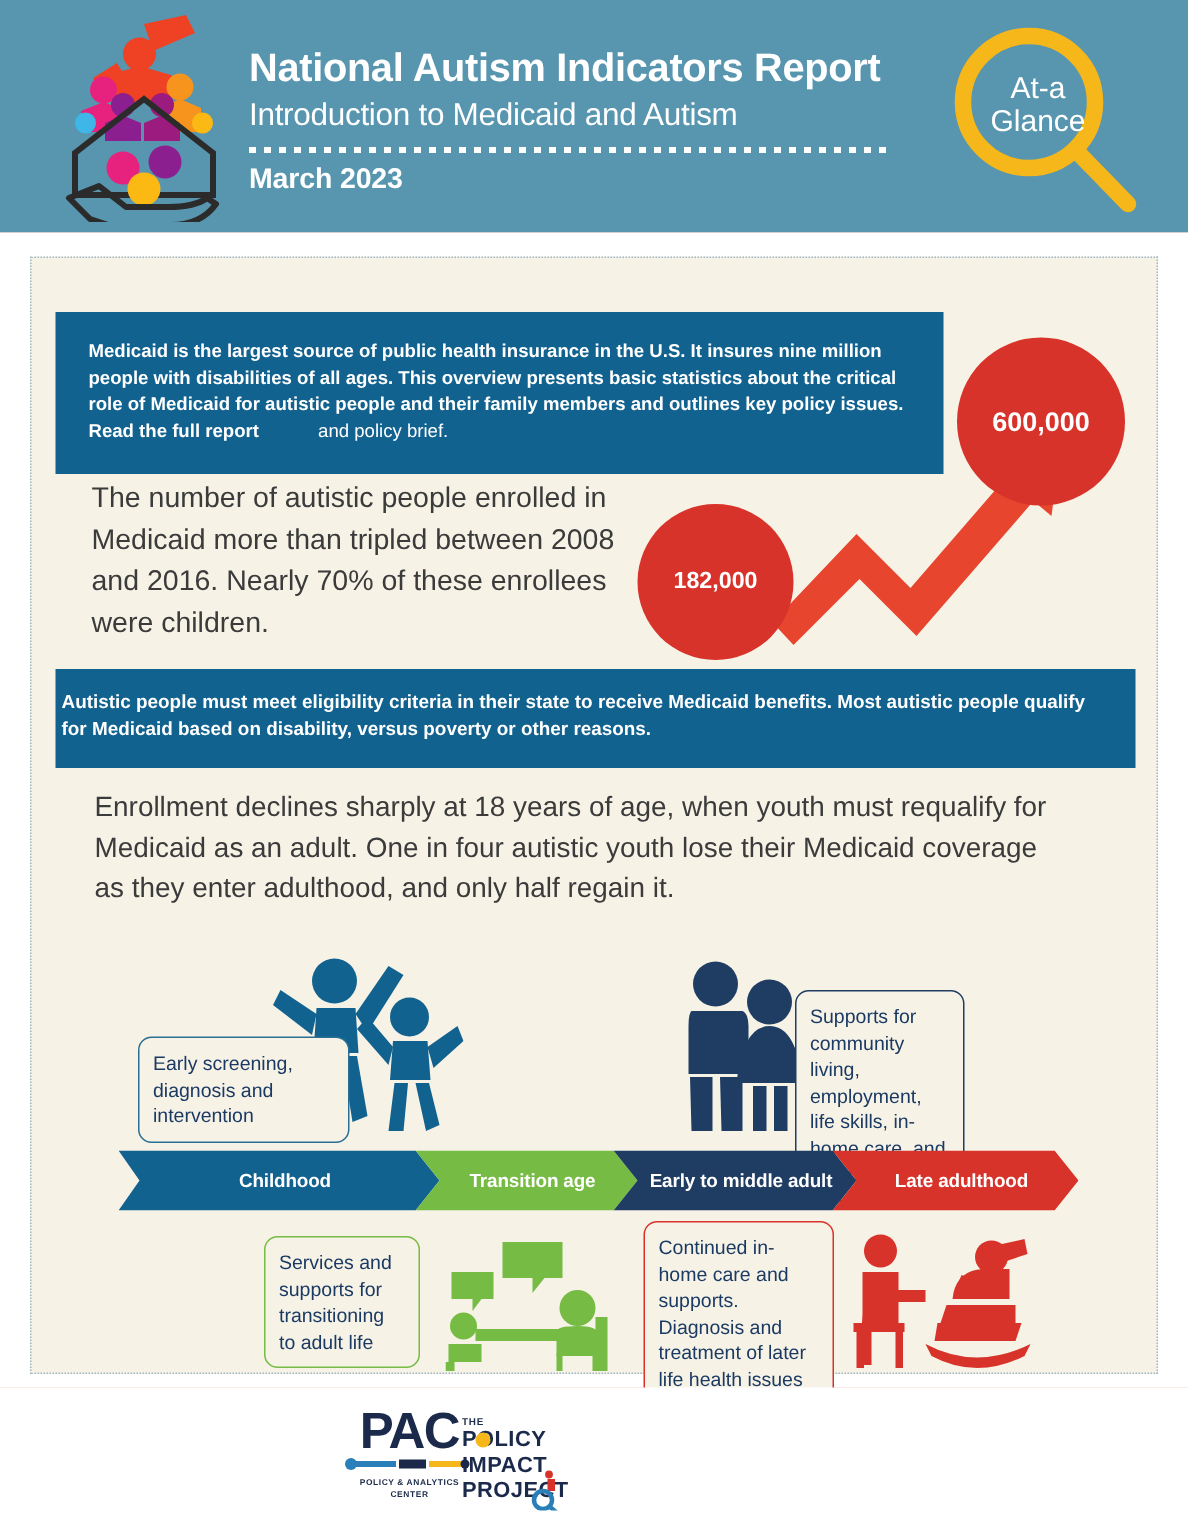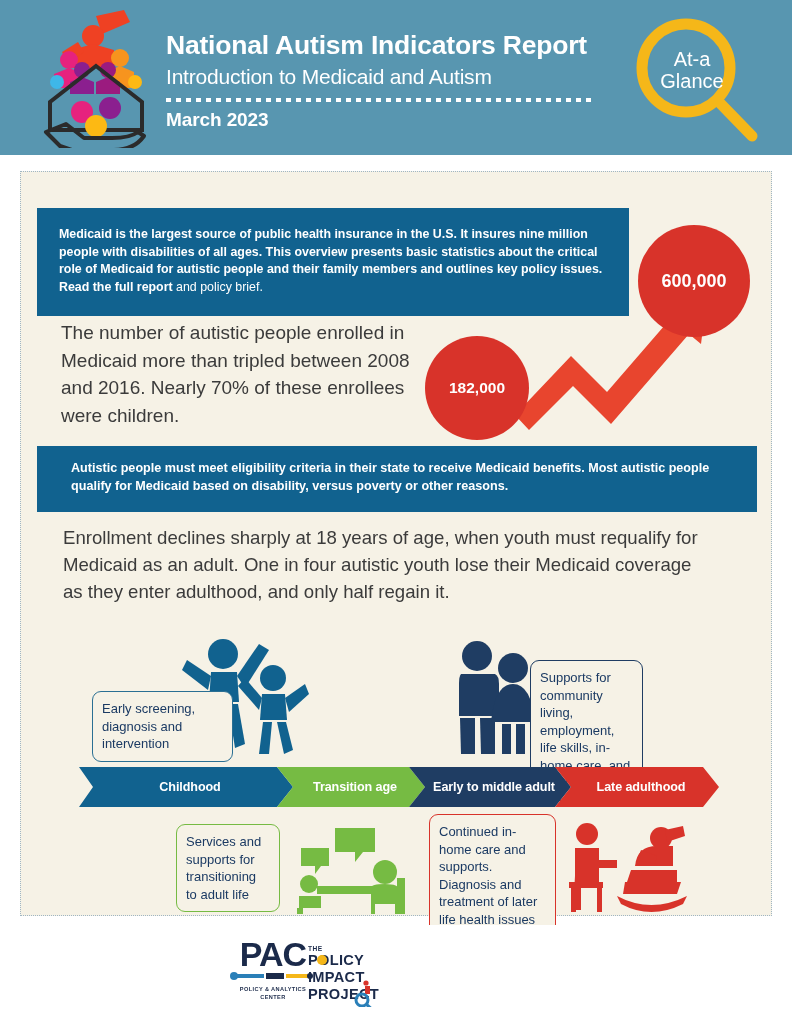--- a/index.html
+++ b/index.html
@@ -47,23 +47,23 @@
   .panel-inner {
     position:relative; width:752px; height:745px;
     background:#f6f2e6; border:1.5px dotted #9fb6c4;
   }
 
   .bluebar {
     position:absolute; background:#11628f; color:#ffffff;
     font-weight:bold; font-size:12.4px; line-height:1.42;
   }
   .bluebar-1 { left:16px; top:36px; width:592px; padding:18px 22px 20px 22px; }
-  .bluebar-2 { left:16px; top:274px; width:720px; padding:14px 22px 16px 34px; font-size:12.6px;}
+  .bluebar-2 { left:16px; top:274px; width:720px; padding:14px 22px 16px 4px; font-size:12.6px;}
   .bluebar a, .bluebar .link { color:#ffffff; font-weight:bold; }
-  .bluebar .normal { font-weight:normal; }
+  .bluebar .normal { font-weight:normal;padding-left:36px; }
 
   .bodytext {
     position:absolute; color:#3b3b3b; font-size:19px; line-height:1.46;
   }
   .para-1 { left:40px; top:147px; width:380px; }
   .para-2 { left:42px; top:352px; width:650px; font-size:18.6px; }
 
   
   .circle {
     position:absolute; border-radius:50%; background:#d8332a;

